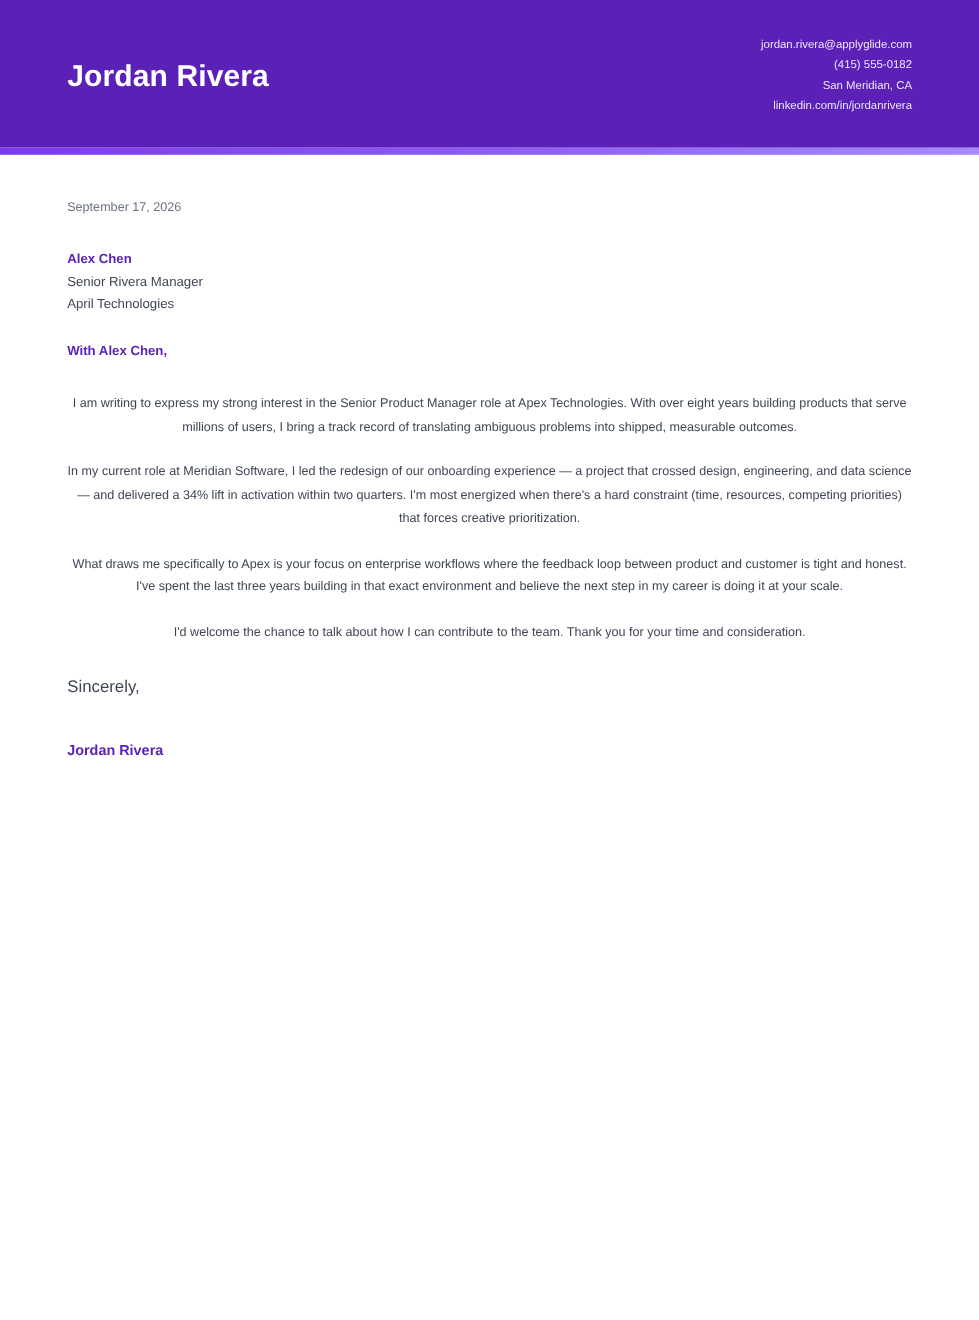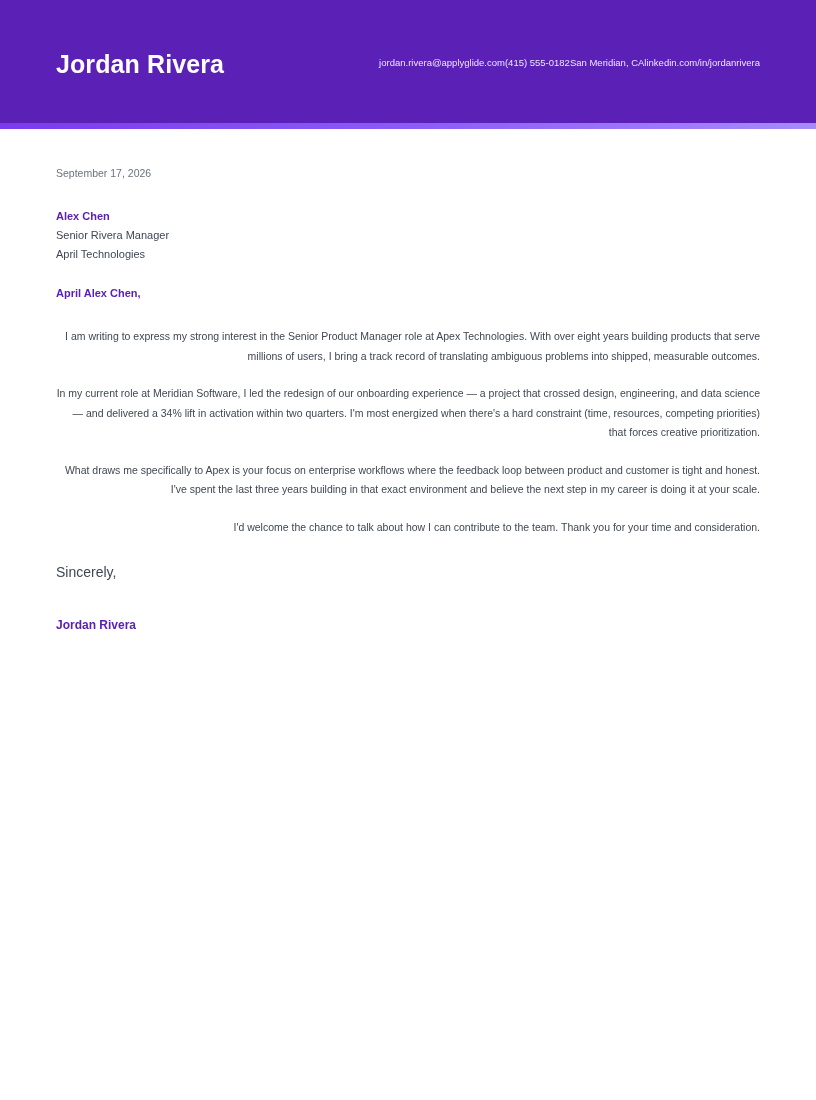--- a/index.html
+++ b/index.html
@@ -42,21 +42,21 @@
     color: #ffffff;
     letter-spacing: 0.1px;
     line-height: 1.1;
     margin: 0;
     padding-top: 6px;
     white-space: nowrap;
   }
 
   .contact-block {
     display: flex;
-    flex-direction: row;
+    flex-direction: column;
     align-items: flex-end;
     justify-content: center;
     gap: 0;
     padding-top: 2px;
   }
 
   .contact-line {
     font-size: 9.5px;
     color: #EDE6FB;
     line-height: 17px;
@@ -108,21 +108,21 @@
     color: #5B21B6;
     line-height: 19px;
     margin: 0 0 24px 0;
   }
 
   .body-paragraph {
     font-size: 10.5px;
     color: #3F4654;
     line-height: 19.5px;
     margin: 0 0 18px 0;
-    text-align: right;
+    text-align: center;
   }
 
   .closing-line {
     font-size: 14px;
     color: #3F4654;
     line-height: 19px;
     margin: 26px 0 0 0;
   }
 
   .signature-name {
@@ -154,21 +154,21 @@
   <div class="letter-body">
 
     <p class="date-line">September 17, 2026</p>
 
     <div class="recipient-block">
       <p class="recipient-name">Alex Chen</p>
       <p class="recipient-line">Senior Rivera Manager</p>
       <p class="recipient-line">April Technologies</p>
     </div>
 
-    <p class="salutation">April Alex Chen,</p>
+    <p class="salutation">With Alex Chen,</p>
 
     <p class="body-paragraph">I am writing to express my strong interest in the Senior Product Manager role at Apex Technologies. With over eight years building products that serve millions of users, I bring a track record of translating ambiguous problems into shipped, measurable outcomes.</p>
     <p class="body-paragraph">In my current role at Meridian Software, I led the redesign of our onboarding experience — a project that crossed design, engineering, and data science — and delivered a 34% lift in activation within two quarters. I'm most energized when there's a hard constraint (time, resources, competing priorities) that forces creative prioritization.</p>
     <p class="body-paragraph">What draws me specifically to Apex is your focus on enterprise workflows where the feedback loop between product and customer is tight and honest. I've spent the last three years building in that exact environment and believe the next step in my career is doing it at your scale.</p>
     <p class="body-paragraph">I'd welcome the chance to talk about how I can contribute to the team. Thank you for your time and consideration.</p>
 
     <p class="closing-line">Sincerely,</p>
 
     <p class="signature-name">Jordan Rivera</p>
 

